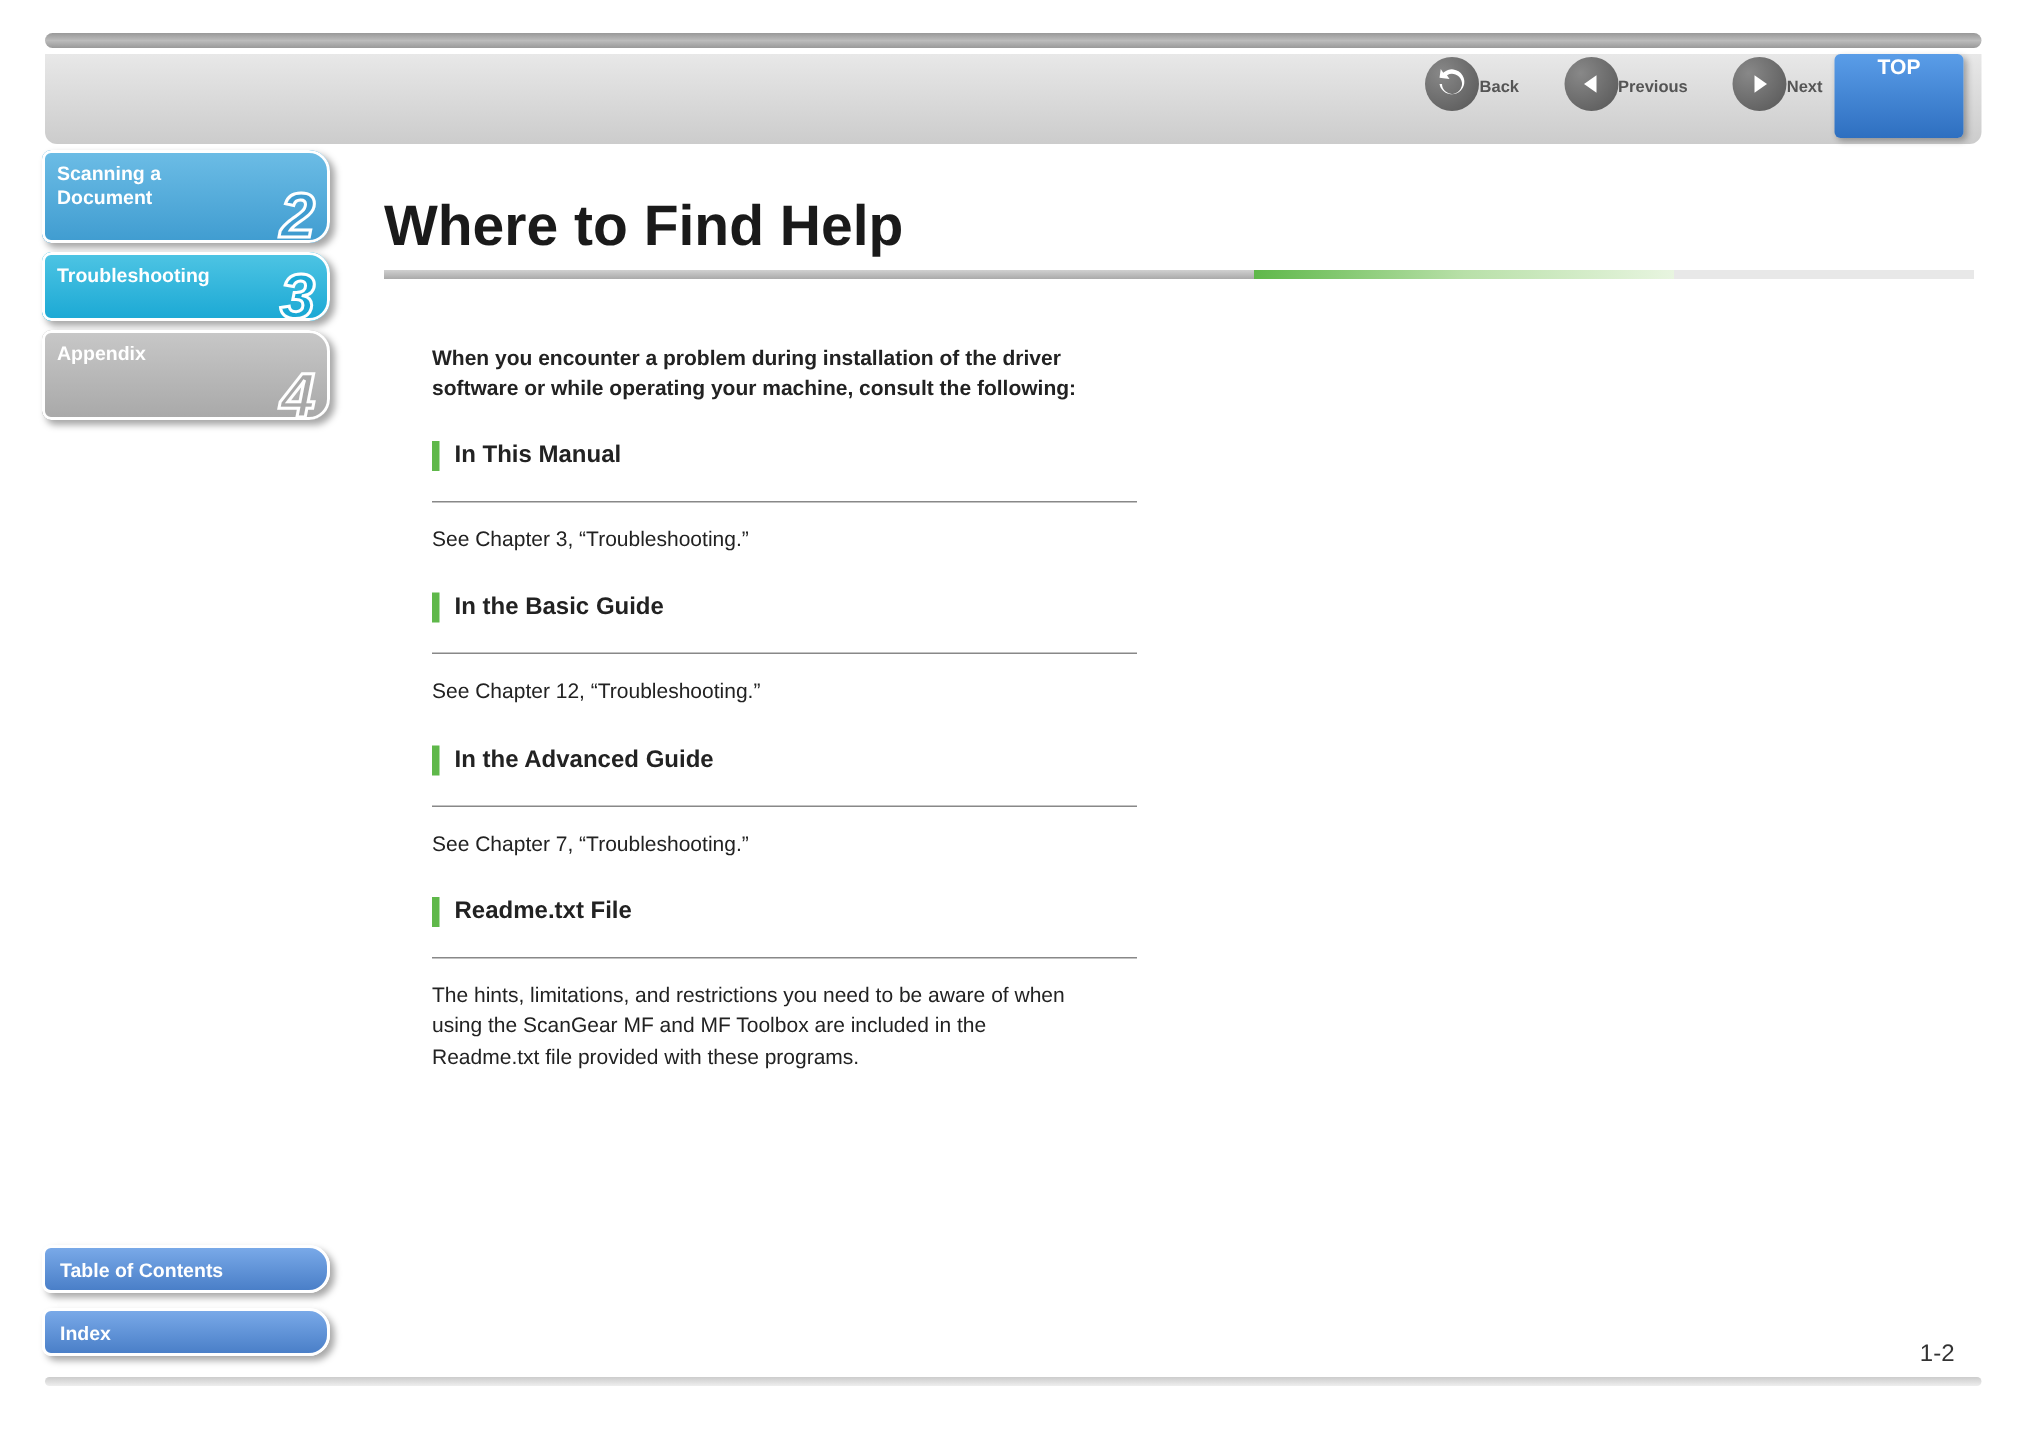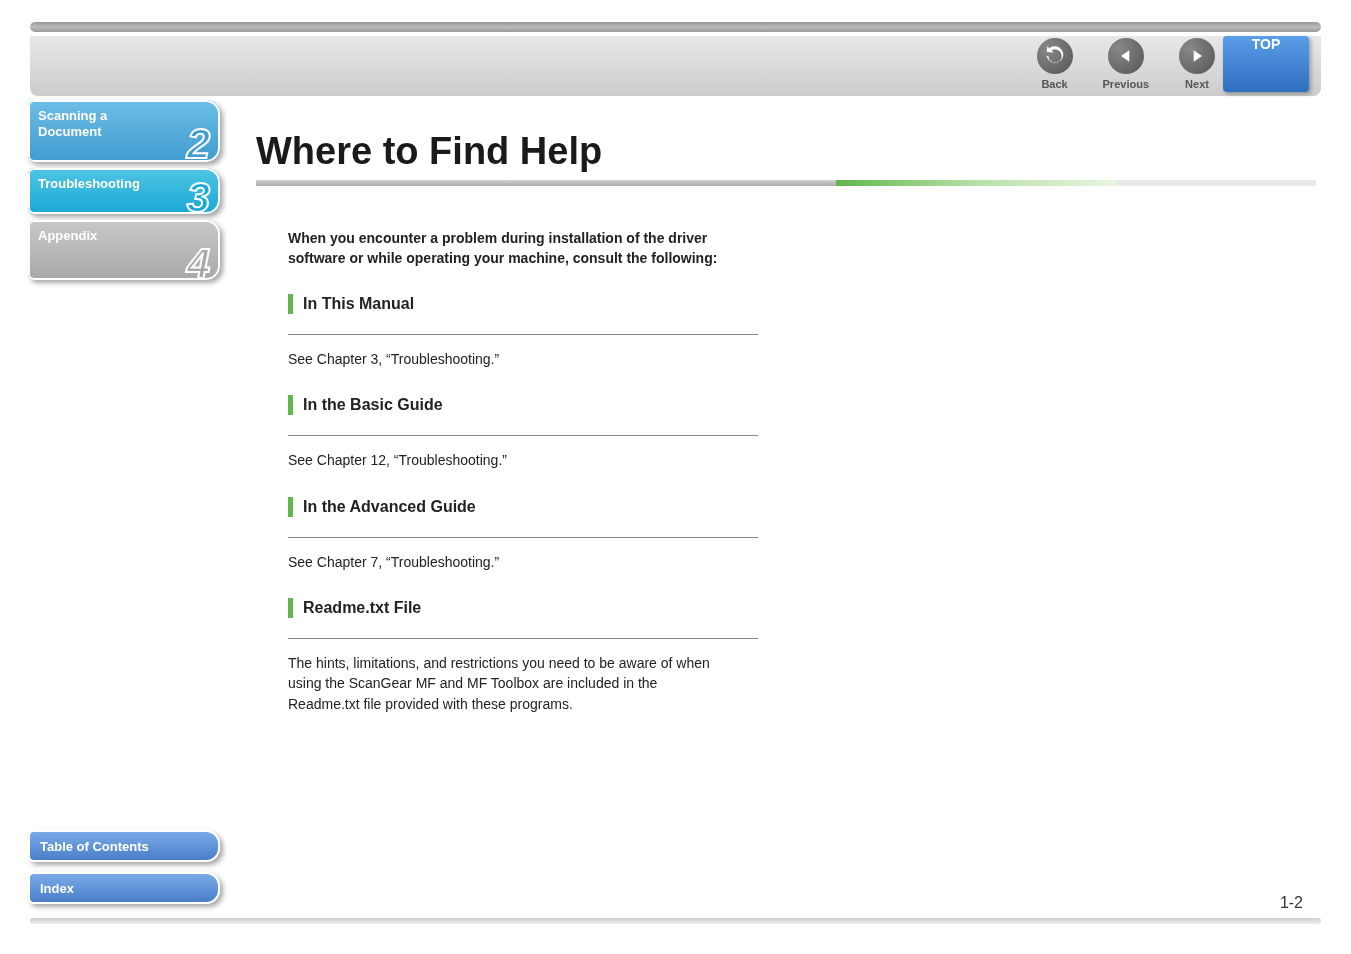--- a/index.html
+++ b/index.html
@@ -32,21 +32,21 @@
     .nav-buttons {
       position: absolute;
       top: 38px;
       right: 136px;
       display: flex;
       gap: 30px;
       align-items: flex-start;
     }
     .nav-btn {
       display: flex;
-      flex-direction: column;
+      flex-direction: row;
       align-items: center;
       cursor: pointer;
     }
     .nav-circle {
       width: 36px;
       height: 36px;
       border-radius: 50%;
       background: radial-gradient(circle at 30% 30%, #888, #555);
       display: flex;
       align-items: center;

